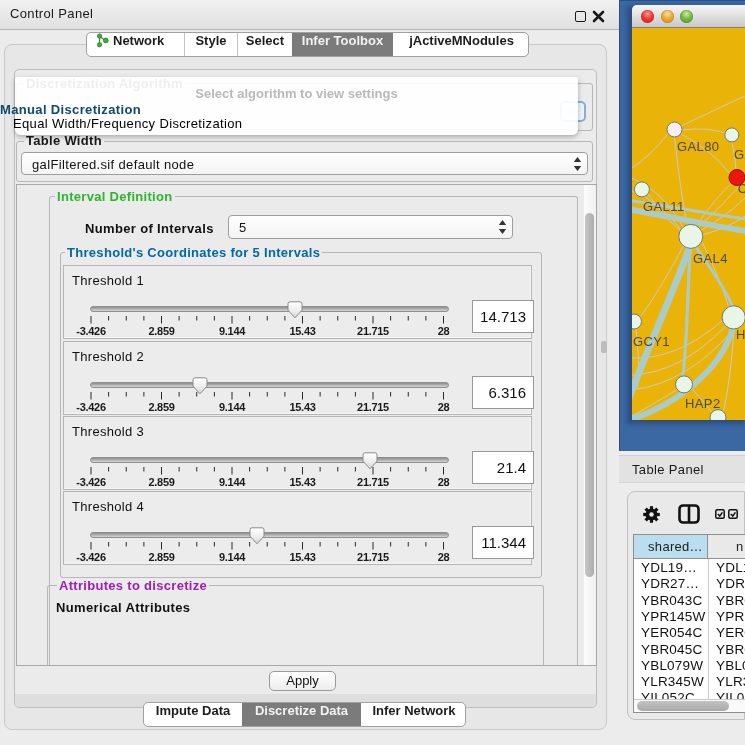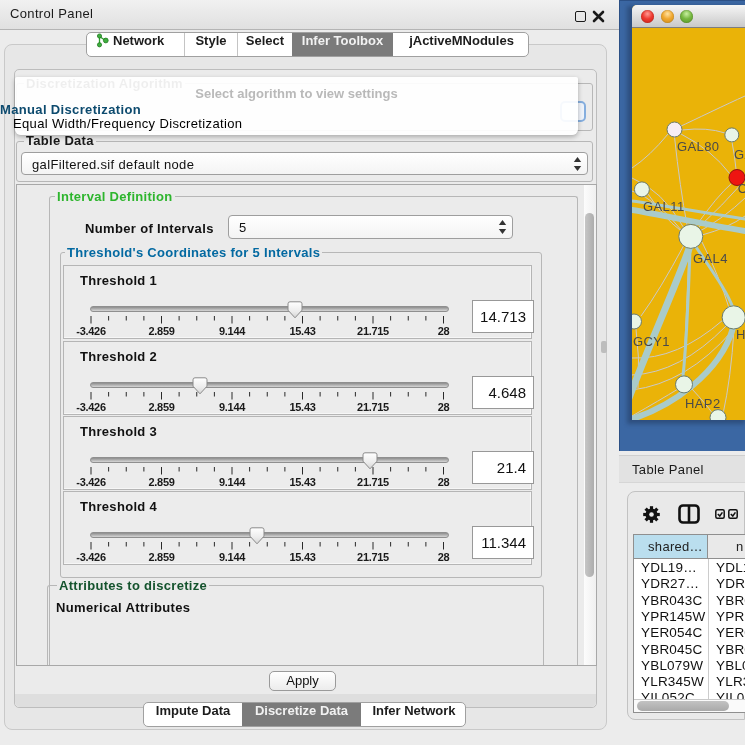--- a/index.html
+++ b/index.html
@@ -7,21 +7,21 @@
 #app{position:relative;width:745px;height:745px;overflow:hidden}
 .abs{position:absolute}
 .fs{position:absolute;border:1px solid #b7b7b7;border-radius:3px}
 .fstitle{position:absolute;font-size:13px;font-weight:bold;letter-spacing:0.3px;line-height:13px;padding:0 2px;background:#ebebeb}
 .combo{position:absolute;background:linear-gradient(#ffffff,#f4f4f4);border:1px solid #9e9e9e;
   border-radius:4px;font-size:13px;color:#111;letter-spacing:0.35px}
 .combo .ct{position:absolute;left:10px;top:50%;transform:translateY(-50%)}
 .stepper{position:absolute;right:5px;top:50%;transform:translateY(-50%);width:9px;height:14px}
 .tbox{position:absolute;left:63px;width:467px;height:72px;background:#ececec;
   border:1px solid #b5b5b5;box-shadow:inset -1px -1px 0 #f6f6f6}
-.tlab{position:absolute;left:16px;top:7px;font-size:13px;font-weight:bold;color:#111;letter-spacing:0.3px}
+.tlab{position:absolute;left:8px;top:7px;font-size:13px;font-weight:normal;color:#111;letter-spacing:0.3px}
 .track{position:absolute;left:26px;top:40px;width:357px;height:4px;border:1px solid #8f8f8f;
   border-radius:3px;background:linear-gradient(#8d8d8d,#d6d6d6)}
 .vbox{position:absolute;left:408px;top:34px;width:53px;height:31px;background:#fff;
   border:1px solid #989898;font-size:15px;color:#111;text-align:right;line-height:31px;padding-right:7px}
 .rlab{position:absolute;top:59px;font-size:11px;font-weight:bold;color:#1a1a1a;transform:translateX(-50%);letter-spacing:-0.3px}
 .thumb{position:absolute;top:35px}
 .seg{position:absolute;background:#fff;border:1px solid #a0a0a0;border-radius:5px;overflow:hidden;
   font-size:13px;font-weight:bold;color:#1c1c1c}
 .seg .it{position:absolute;top:0;height:100%;display:flex;justify-content:center;white-space:nowrap}
 .seg .dark{background:#7b7b7b;color:#f2f2f2}
@@ -53,21 +53,21 @@
         </svg>Network</div>
   <div class="div" style="left:97px"></div>
   <div class="it" style="left:98px;width:52px">Style</div>
   <div class="div" style="left:150px"></div>
   <div class="it" style="left:151px;width:54px">Select</div>
   <div class="it dark" style="left:205px;width:101px">Infer Toolbox</div>
   <div class="it" style="left:306px;width:137px">jActiveMNodules</div>
 </div>
 
 <div class="fs" style="left:16px;top:141px;width:575px;height:39px"></div>
-<div class="fstitle" style="left:24px;top:134px;color:#1a1a1a">Table Data</div>
+<div class="fstitle" style="left:24px;top:134px;color:#1a1a1a">Table Width</div>
 <div class="combo" style="left:21px;top:152px;width:565px;height:21px">
   <span class="ct">galFiltered.sif default node</span>
   <svg class="stepper" viewBox="0 0 9 14">
         <path d="M4.5 0 L8.2 5 H0.8 Z" fill="#333"></path>
         <path d="M4.5 14 L8.2 9 H0.8 Z" fill="#333"></path>
       </svg>
 </div>
 
 <div class="abs" style="left:16px;top:184px;width:581px;height:482px;border:1px solid #a8a8a8;background:#ebebeb;box-sizing:border-box"></div>
 <div class="abs" style="left:584px;top:185px;width:12px;height:480px;background:linear-gradient(90deg,#fcfcfc,#f0f0f0)"></div>
@@ -128,21 +128,21 @@
       <div class="thumb" style="left:128.3px"><svg width="16" height="18" viewBox="0 0 16 18">
           <defs>
             <linearGradient id="tg" x1="0" y1="0" x2="0" y2="1">
               <stop offset="0" stop-color="#ffffff"></stop>
               <stop offset="0.6" stop-color="#ececec"></stop>
               <stop offset="1" stop-color="#d5d5d5"></stop>
             </linearGradient>
           </defs>
           <path d="M3 0.8 h10 a2 2 0 0 1 2 2 v6.4 l-7 7.6 l-7 -7.6 v-6.4 a2 2 0 0 1 2 -2 Z" fill="url(#tg)" stroke="#8a8a8a" stroke-width="1"></path>
         </svg></div>
-      <div class="vbox">4.648</div>
+      <div class="vbox">6.316</div>
     </div>
 <div class="tbox" style="top:415.5px">
       <div class="tlab">Threshold 3</div>
       <div class="track"></div>
       <svg class="abs" style="left:0;top:50px" width="467" height="9" viewBox="0 0 467 9">
         <path d="M27.00 0 V7.5 M97.50 0 V7.5 M168.00 0 V7.5 M238.50 0 V7.5 M309.00 0 V7.5 M379.50 0 V7.5" stroke="#2a2a2a" stroke-width="1"></path>
         <path d="M44.62 0 V4.5 M62.25 0 V4.5 M79.88 0 V4.5 M115.12 0 V4.5 M132.75 0 V4.5 M150.38 0 V4.5 M185.62 0 V4.5 M203.25 0 V4.5 M220.88 0 V4.5 M256.12 0 V4.5 M273.75 0 V4.5 M291.38 0 V4.5 M326.62 0 V4.5 M344.25 0 V4.5 M361.88 0 V4.5" stroke="#2a2a2a" stroke-width="1"></path>
       </svg>
       <div class="rlab" style="left:27.0px">-3.426</div>
       <div class="rlab" style="left:97.5px">2.859</div>
@@ -182,21 +182,21 @@
               <stop offset="0.6" stop-color="#ececec"></stop>
               <stop offset="1" stop-color="#d5d5d5"></stop>
             </linearGradient>
           </defs>
           <path d="M3 0.8 h10 a2 2 0 0 1 2 2 v6.4 l-7 7.6 l-7 -7.6 v-6.4 a2 2 0 0 1 2 -2 Z" fill="url(#tg)" stroke="#8a8a8a" stroke-width="1"></path>
         </svg></div>
       <div class="vbox">11.344</div>
     </div>
 
 <div class="fs" style="left:47px;top:585px;width:495px;height:80px;border-radius:3px 3px 0 0;border-bottom:none"></div>
-<div class="fstitle" style="left:57px;top:579px;color:#14532d">Attributes to discretize</div>
+<div class="fstitle" style="left:57px;top:579px;color:#a21caf">Attributes to discretize</div>
 <div class="abs t13" style="left:56px;top:600px;font-weight:bold">Numerical Attributes</div>
 <div class="abs" style="left:16px;top:665px;width:581px;height:1px;background:#a8a8a8"></div>
 
 <div class="abs" style="left:269px;top:671px;width:67px;height:20px;background:linear-gradient(#ffffff,#ececec);border:1px solid #9a9a9a;border-radius:5px;box-sizing:border-box;text-align:center;line-height:18px;font-size:13px;color:#111">Apply</div>
 
 <div class="seg" style="left:143px;top:702px;width:323px;height:25px;box-sizing:border-box">
   <div class="it" style="left:0;width:98px">Impute Data</div>
   <div class="it" style="left:217px;width:106px">Infer Network</div>
   <div class="it dark" style="left:98px;width:119px">Discretize Data</div>
 </div>

